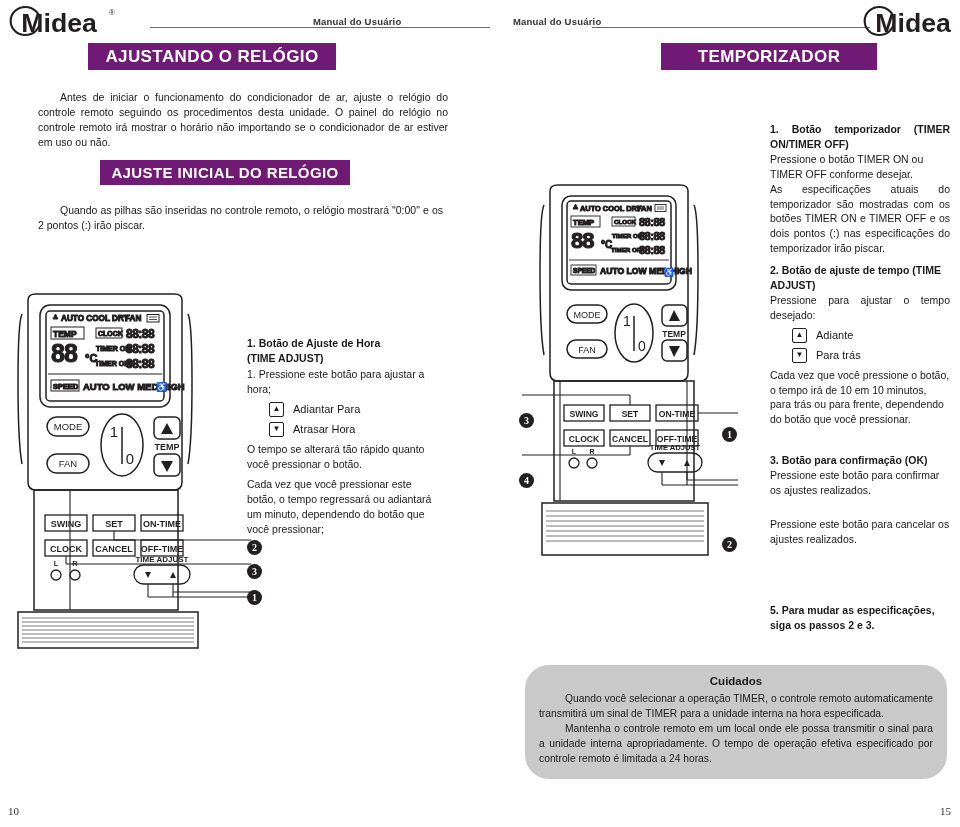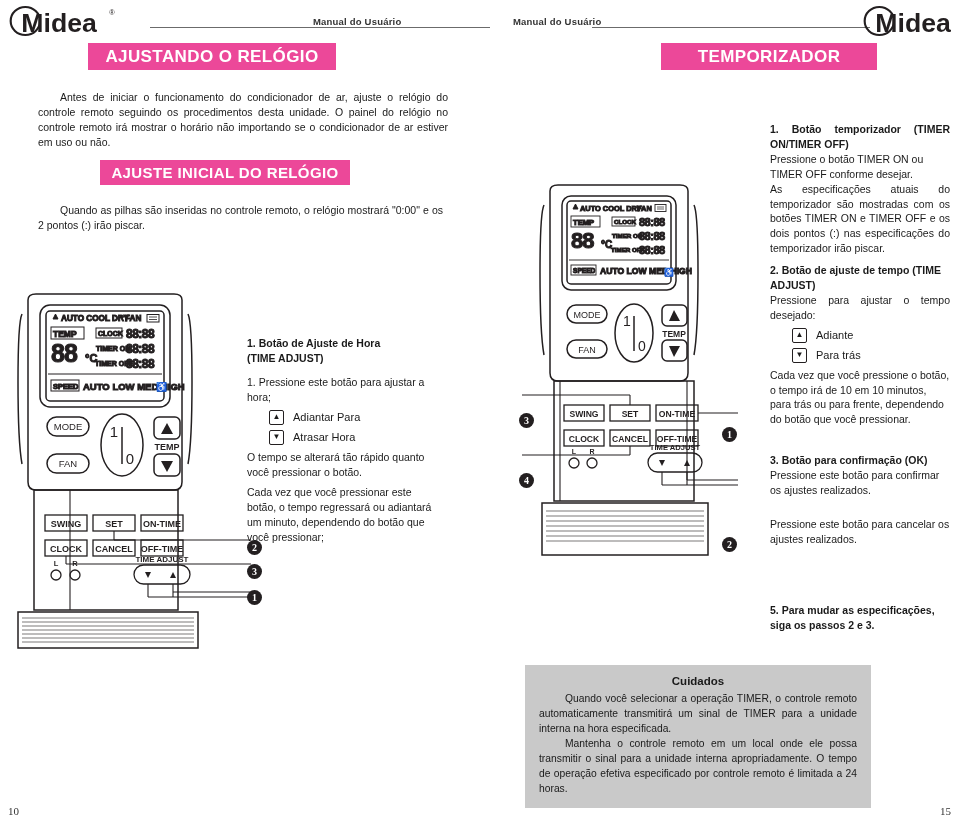--- a/index.html
+++ b/index.html
@@ -19,21 +19,21 @@
   .hdr-label {
     position:absolute; font-size:9.5px; font-weight:bold; color:#333;
     letter-spacing:.2px; white-space:nowrap;
   }
   .logo { position:absolute; width:120px; height:34px; }
   .logo svg { width:100%; height:100%; display:block; }
 
   
   .banner {
     position:absolute;
-    background:#ec4899; color:#fff;
+    background:#701a75; color:#fff;
     font-weight:bold; letter-spacing:.4px;
     display:flex; align-items:center; justify-content:center;
     font-size:17px;
   }
   .banner.small { font-size:15px; }
 
   
   .para {
     position:absolute; font-size:10.5px; line-height:1.42;
     text-align:justify; color:#1a1a1a;
@@ -232,21 +232,21 @@
     </svg>
   </div>
 
   <div class="callout" style="left:247px; top:540px;">2</div>
   <div class="callout" style="left:247px; top:564px;">3</div>
   <div class="callout" style="left:247px; top:590px;">1</div>
 
   <div class="blk" style="left:247px; top:336px; width:195px;">
     <p class="t">1. Botão de Ajuste de Hora</p>
     <p class="t">(TIME ADJUST)</p>
-    <p style="margin-top:9px;">1. Pressione este botão para ajustar  a hora;</p>
+    <p style="margin-top:1px;">1. Pressione este botão para ajustar  a hora;</p>
     <div class="kbrow">
       <span class="keybox">▲</span>
       <span class="lbl">Adiantar Para</span>
     </div>
     <div class="kbrow">
       <span class="keybox">▼</span>
       <span class="lbl">Atrasar Hora</span>
     </div>
     <p>O tempo se alterará tão rápido quanto você pressionar o botão.</p>
     <p style="margin-top:6px;">Cada vez que você pressionar este botão, o tempo regressará ou adiantará um minuto, dependendo do botão que você pressionar;</p>
@@ -398,21 +398,21 @@
   </div>
 
   <div class="blk" style="left:770px; top:517px; width:180px;">
     <p>Pressione este botão para cancelar os ajustes realizados.</p>
   </div>
 
   <div class="blk" style="left:770px; top:603px; width:180px;">
     <p class="t">5. Para mudar as especificações, siga os passos 2 e 3.</p>
   </div>
 
-  <div class="cuidados" style="left:525px; top:665px; width:346px;">
+  <div class="cuidados" style="left:525px; top:665px; width:422px;border-radius:24px;">
     <div class="ttl">Cuidados</div>
     <p>Quando você selecionar a operação TIMER, o controle remoto automaticamente transmitirá um sinal de TIMER para a unidade interna na hora especificada.</p>
     <p>Mantenha o controle remoto em um local onde ele possa transmitir o sinal para a unidade interna apropriadamente. O tempo de operação efetiva especificado por controle remoto é limitada a 24 horas.</p>
   </div>
 
   <div class="pagenum" style="left:940px; top:805px;">15</div>
 
 </div>
 
 </body></html>

